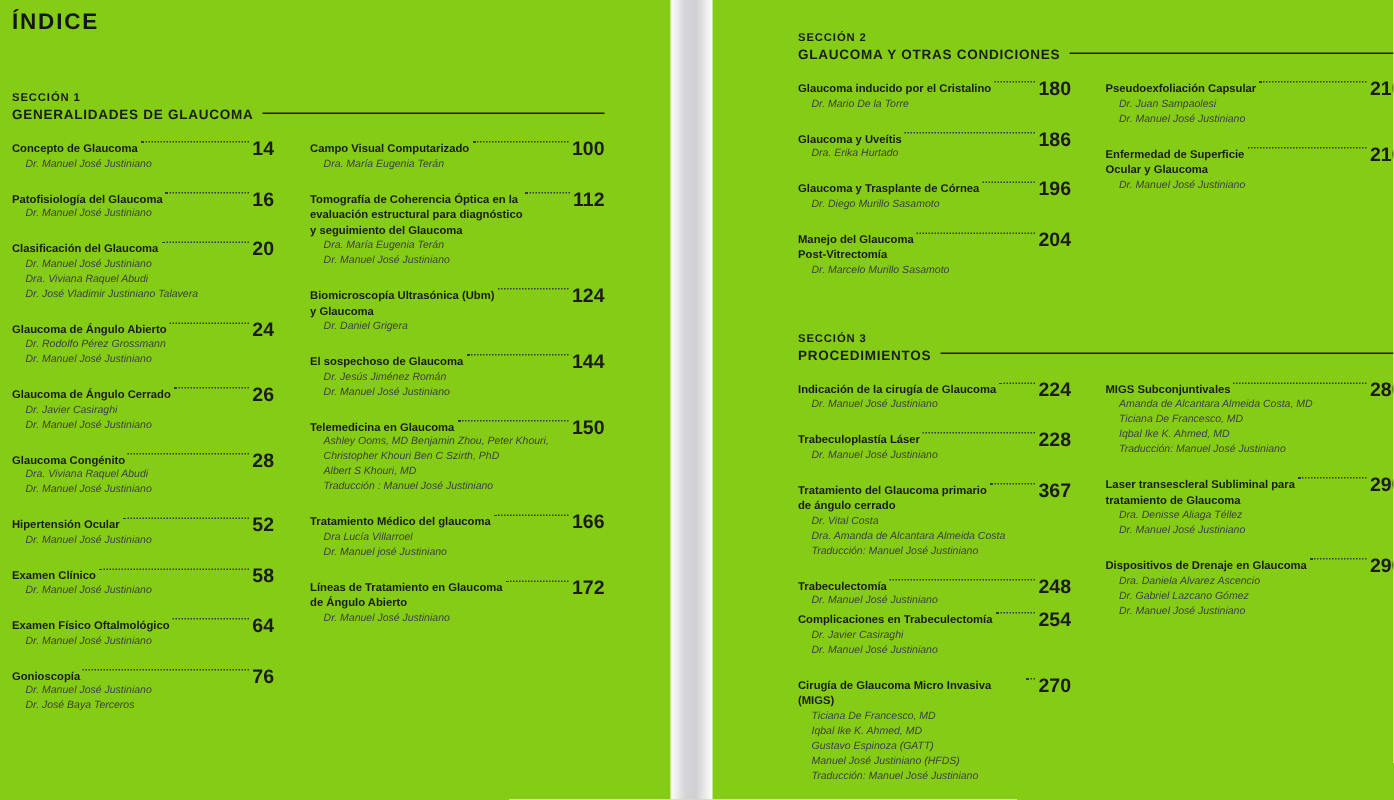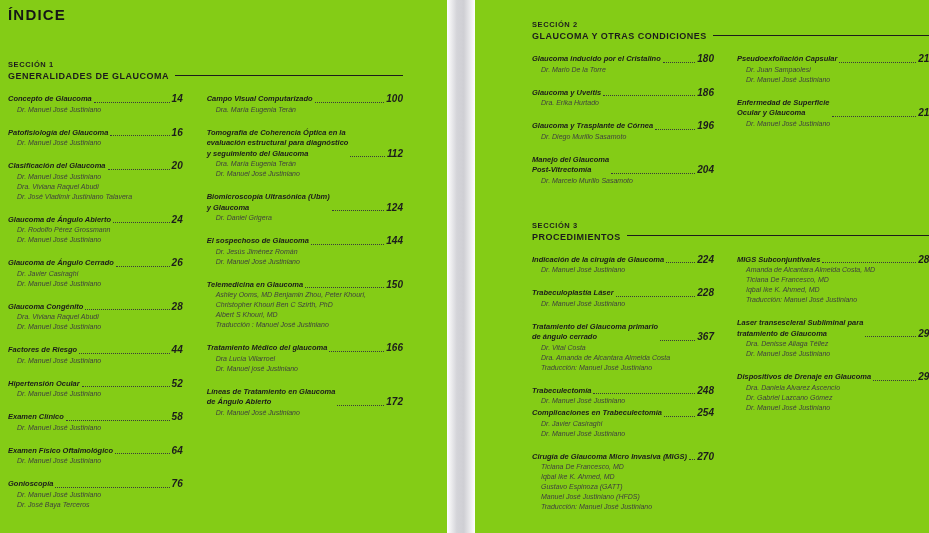--- a/index.html
+++ b/index.html
@@ -36,31 +36,31 @@
   .sec-rule{flex:1;border-bottom:1.5px solid #1c1c1c;margin:0 0 2px 6px;}
 
   .cols{display:flex;margin-top:12px;}
   .page-left  .col1{width:178px;margin-right:24px;}
   .page-left  .col2{width:200px;}
   .page-right .col1{width:182px;margin-right:23px;}
   .page-right .col2{width:198px;}
 
   .entry{margin-bottom:13px;}
   .entry.tight{margin-bottom:2px;}
-  .entry-top{display:flex;align-items:flex-end;font-style:italic;}
+  .entry-top{display:flex;align-items:flex-start;}
   .entry-title{
     font-size:7.5px;font-weight:bold;line-height:10.5px;
     white-space:pre-line;color:#1b1b1b;
   }
   .leader{
     flex:1;min-width:6px;
     border-bottom:1px dotted #3a3a3a;
     margin:0 2px 2px 2px;
   }
-  .page-num{font-size:10px;font-weight:bold;line-height:10.5px;}
+  .page-num{font-size:13px;font-weight:bold;line-height:10.5px;}
   .author{
     font-size:7px;font-style:italic;line-height:10px;
     color:#3f3f3f;padding-left:9px;
   }
 </style>
 </head>
 <body>
 
 <div class="spread">
 
@@ -125,28 +125,20 @@
               <div class="entry-top">
                 <span class="entry-title">Glaucoma Congénito</span>
                 <span class="leader"></span>
                 <span class="page-num">28</span>
               </div>
               <div class="author">Dra. Viviana Raquel Abudi</div>
               <div class="author">Dr. Manuel José Justiniano</div>
             </div>
             <div class="entry">
               <div class="entry-top">
-                <span class="entry-title">Factores de Riesgo</span>
-                <span class="leader"></span>
-                <span class="page-num">44</span>
-              </div>
-              <div class="author">Dr. Manuel José Justiniano</div>
-            </div>
-            <div class="entry">
-              <div class="entry-top">
                 <span class="entry-title">Hipertensión Ocular</span>
                 <span class="leader"></span>
                 <span class="page-num">52</span>
               </div>
               <div class="author">Dr. Manuel José Justiniano</div>
             </div>
             <div class="entry">
               <div class="entry-top">
                 <span class="entry-title">Examen Clínico</span>
                 <span class="leader"></span>

